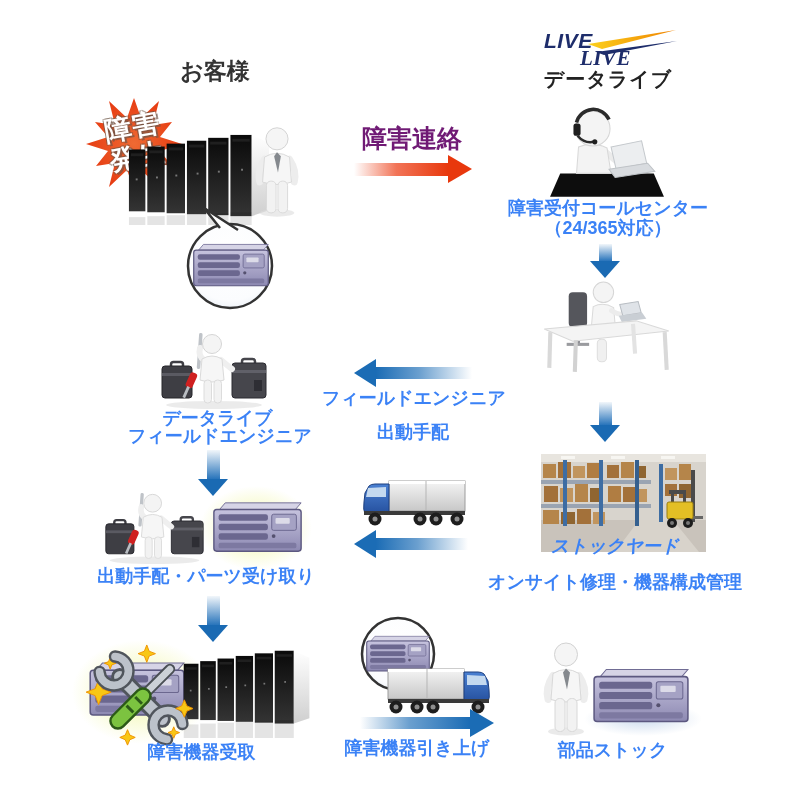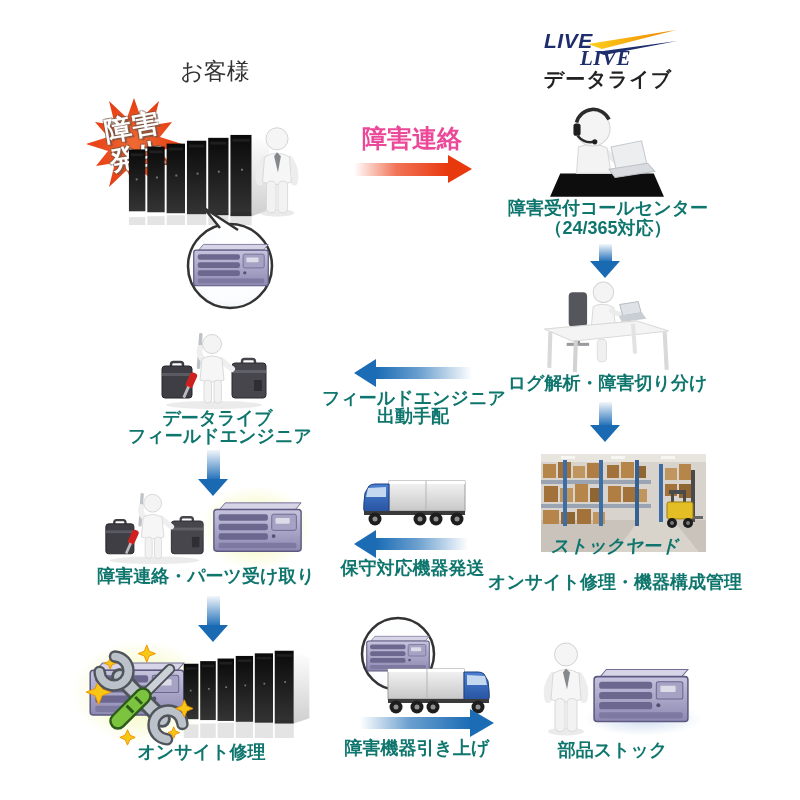--- a/index.html
+++ b/index.html
@@ -1,22 +1,22 @@
 <!DOCTYPE html>
 <html><head>
 <meta charset="utf-8">
 <style>
   html,body{margin:0;padding:0;background:#fff;}
   body{font-family:"Liberation Sans","DejaVu Sans",sans-serif;color:#333;}
   .stage{position:relative;width:800px;height:800px;background:#fff;overflow:hidden;}
   .abs{position:absolute;}
-  .cap{position:absolute;font-size:18px;font-weight:600;color:#0f766e;text-align:center;
+  .cap{position:absolute;font-size:18px;font-weight:600;color:#3b82f6;text-align:center;
        white-space:nowrap;line-height:1.15;}
-  .title{position:absolute;font-size:23px;font-weight:400;color:#333;text-align:center;white-space:nowrap;}
-  .report-label{position:absolute;font-size:25px;font-weight:bold;color:#ec4899;text-align:center;white-space:nowrap;}
+  .title{position:absolute;font-size:23px;font-weight:700;color:#333;text-align:center;white-space:nowrap;}
+  .report-label{position:absolute;font-size:25px;font-weight:bold;color:#701a75;text-align:center;white-space:nowrap;}
   .burst-text{position:absolute;font-size:27px;font-weight:bold;color:#fff;text-align:center;line-height:1.12;
        transform:rotate(-10deg);letter-spacing:1px;
        text-shadow:2px 2px 0 rgba(110,85,70,.65),-1px -1px 0 rgba(110,85,70,.5),1px -1px 0 rgba(110,85,70,.5),-1px 1px 0 rgba(110,85,70,.5);}
   
   .logo-word{position:absolute;font-weight:bold;font-style:italic;color:#1e2d6b;font-size:21px;letter-spacing:.5px;line-height:1;}
   .company-label{position:absolute;font-size:20px;font-weight:600;color:#222;text-align:center;letter-spacing:1px;white-space:nowrap;}
   
   .arrow-h{position:absolute;display:flex;align-items:center;}
   .arrow-h .shaft{flex:1;height:12px;}
   .arrow-h .head{width:0;height:0;border-top:14px solid transparent;border-bottom:14px solid transparent;}
@@ -317,33 +317,32 @@
   <div class="cap" style="left:502px;top:218px;width:212px;text-align:center;">（24/365対応）</div>
 
   <div class="arrow-v" style="left:590px;top:244px;width:30px;height:34px;">
     <div class="vshaft"></div>
       <div class="vhead"></div>
   </div>
 
   <svg class="abs" style="left:538px;top:278px;" width="138" height="97">
     <use href="#sym-deskworker" width="138" height="97"></use>
   </svg>
-  <div class="cap" style="left:500px;top:373px;width:215px;">ログ解析・障害切り分け</div>
 
   <div class="arrow-v" style="left:590px;top:402px;width:30px;height:40px;">
     <div class="vshaft"></div>
       <div class="vhead"></div>
   </div>
 
   <div class="arrow-h blue-left" style="left:354px;top:360px;width:118px;height:26px;">
     <div class="head"></div>
       <div class="shaft"></div>
   </div>
   <div class="cap" style="left:322px;top:388px;width:182px;">フィールドエンジニア</div>
-  <div class="cap" style="left:322px;top:406px;width:182px;">出動手配</div>
+  <div class="cap" style="left:322px;top:422px;width:182px;">出動手配</div>
 
   <svg class="abs" style="left:158px;top:332px;" width="112" height="78">
     <use href="#sym-engineer" width="112" height="78"></use>
   </svg>
   <div class="cap" style="left:150px;top:408px;width:135px;">データライブ</div>
   <div class="cap" style="left:128px;top:426px;width:180px;">フィールドエンジニア</div>
 
   <div class="arrow-v" style="left:198px;top:450px;width:30px;height:46px;">
     <div class="vshaft"></div>
       <div class="vhead"></div>
@@ -355,47 +354,46 @@
   <div class="cap" style="left:515px;top:536px;width:200px;font-style:italic;">ストックヤード</div>
   <div class="cap" style="left:488px;top:572px;width:250px;">オンサイト修理・機器構成管理</div>
 
   <svg class="abs" style="left:362px;top:478px;" width="106" height="50">
     <use href="#sym-truck" width="106" height="50"></use>
   </svg>
   <div class="arrow-h blue-left" style="left:354px;top:532px;width:114px;height:24px;">
     <div class="head"></div>
       <div class="shaft"></div>
   </div>
-  <div class="cap" style="left:340px;top:558px;width:145px;">保守対応機器発送</div>
 
   <svg class="abs" style="left:102px;top:492px;" width="105" height="73">
     <use href="#sym-engineer" width="105" height="73"></use>
   </svg>
   <div class="glow" style="left:200px;top:486px;width:112px;height:84px;"></div>
   <svg class="abs" style="left:210px;top:500px;" width="95" height="55">
     <use href="#sym-server" width="95" height="55"></use>
   </svg>
-  <div class="cap" style="left:96px;top:566px;width:220px;">障害連絡・パーツ受け取り</div>
+  <div class="cap" style="left:96px;top:566px;width:220px;">出動手配・パーツ受け取り</div>
 
   <div class="arrow-v" style="left:198px;top:596px;width:30px;height:46px;">
     <div class="vshaft"></div>
       <div class="vhead"></div>
   </div>
 
   <div class="glow" style="left:72px;top:640px;width:140px;height:104px;"></div>
   <svg class="abs" style="left:86px;top:660px;" width="102" height="59">
     <use href="#sym-server" width="102" height="59"></use>
   </svg>
   <svg class="abs" style="left:182px;top:638px;" width="130" height="100">
     <use href="#sym-rackrow" width="130" height="100"></use>
   </svg>
   <svg class="abs" style="left:84px;top:644px;" width="114" height="104">
     <use href="#sym-tools" width="114" height="104"></use>
   </svg>
-  <div class="cap" style="left:134px;top:742px;width:135px;">オンサイト修理</div>
+  <div class="cap" style="left:134px;top:742px;width:135px;">障害機器受取</div>
 
   <svg class="abs" style="left:356px;top:616px;" width="95" height="92" viewBox="0 0 95 92">
     <circle cx="42" cy="38" r="36" fill="url(#gBubble)" stroke="#333" stroke-width="2.5"></circle>
     <path d="M60,68 L80,88 L48,75" fill="#fff" stroke="#333" stroke-width="2.5" stroke-linejoin="round"></path>
     <use href="#sym-server" x="8" y="18" width="68" height="40"></use>
   </svg>
   <svg class="abs" style="left:384px;top:666px;transform:scaleX(-1);" width="108" height="50">
     <use href="#sym-truck" width="108" height="50"></use>
   </svg>
   <div class="arrow-h blue-right" style="left:360px;top:710px;width:134px;height:26px;">

